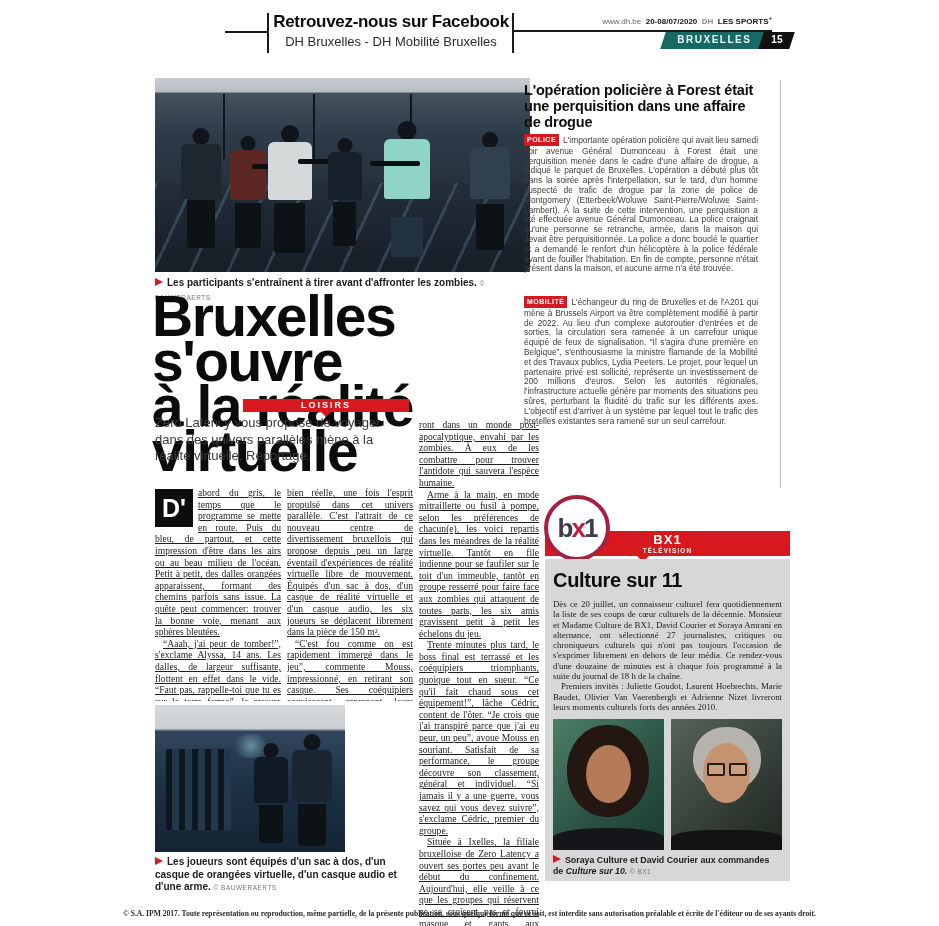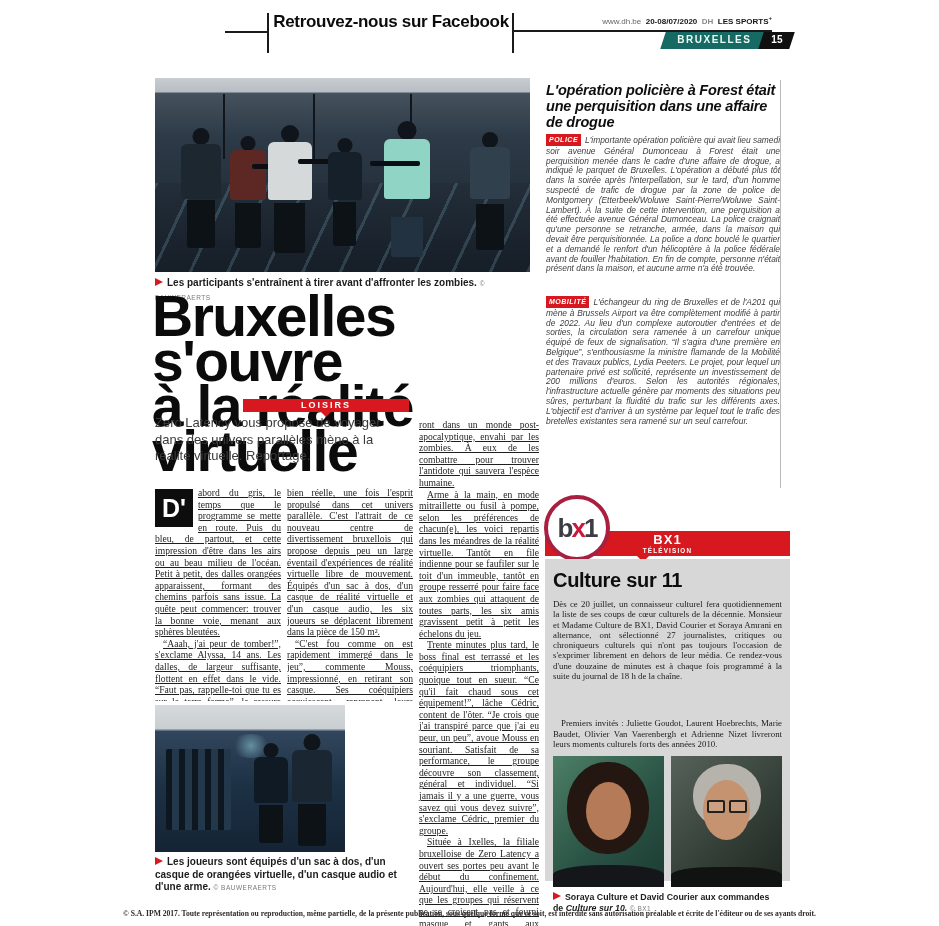--- a/index.html
+++ b/index.html
@@ -63,21 +63,21 @@
   .col1{left:155px;top:487px;width:126px;height:214px;overflow:hidden;}
   .col2{left:287px;top:487px;width:126px;height:214px;overflow:hidden;}
   .col3{left:419px;top:419px;width:120px;}
   .dropcap{float:left;width:38px;height:38px;background:#0d0d0d;color:#fff;text-align:center;
            font-family:"Liberation Sans",sans-serif;font-size:25px;font-weight:700;line-height:38px;
            margin:2px 5px 2px 0;}
   .cap1{position:absolute;left:155px;top:277px;width:380px;}
   .cap2{position:absolute;left:155px;top:856px;width:248px;}
 
   
-  .news{position:absolute;left:546px;width:234px;font-style:italic;}
+  .news{position:absolute;left:524px;width:234px;}
   .news-title{font-size:14.5px;line-height:16px;font-weight:700;letter-spacing:-0.2px;color:#0e0e0e;margin:0 0 5px 0;}
   .news-body{font-size:8.4px;line-height:9.8px;color:#3c3c3c;text-align:justify;margin:0;}
   .tag{display:inline-block;background:#d8181f;color:#fff;font-weight:700;font-size:7px;
        letter-spacing:.5px;padding:1px 3px;margin-right:4px;transform:translateY(-1px);}
   .colrule{position:absolute;left:780px;top:80px;width:1px;height:408px;background:#b9b9b9;}
 
   
   .bx-bar{position:absolute;left:545px;top:531px;width:245px;height:25px;background:#d8181f;
           color:#fff;text-align:center;}
   .bx-bar .bx-name{font-size:13px;font-weight:700;letter-spacing:1px;line-height:14px;margin-top:2px;}
@@ -86,21 +86,21 @@
           border-left:6px solid transparent;border-right:6px solid transparent;border-top:6px solid #d8181f;}
   .bx-logo{position:absolute;left:544px;top:495px;width:58px;height:58px;border-radius:50%;
            background:#fff;border:4px solid #a91f3f;display:flex;align-items:center;justify-content:center;
            font-weight:700;font-size:26px;color:#3c3c44;letter-spacing:-2px;}
   .bx-logo .x-red{color:#c81a3c;}
   .bx-box{position:absolute;left:545px;top:559px;width:245px;height:322px;background:#d7d7d7;
           padding:8px 8px 0 8px;box-sizing:border-box;}
   .bx-title{font-size:20px;font-weight:700;letter-spacing:-0.3px;color:#0d0d0d;margin:2px 0 7px 0;}
   .bx-p{font-family:"Liberation Serif",serif;font-size:8.8px;line-height:10.3px;text-align:justify;
         color:#222;margin:0;}
-  .bx-p.ind{text-indent:8px;margin-top:37px;}
+  .bx-p.ind{text-indent:8px;}
   .bx-photos{display:flex;gap:7px;margin-top:7px;}
   .portrait{width:111px;height:131px;position:relative;overflow:hidden;}
   .por-l{background:linear-gradient(135deg,#4d7f66 0%,#2a5345 55%,#1c3b31 100%);}
   .por-r{background:linear-gradient(135deg,#57625b 0%,#323d36 60%,#20281f 100%);}
   .hair{position:absolute;border-radius:48%;}
   .face{position:absolute;border-radius:50%;}
   .torso{position:absolute;left:0;right:0;bottom:0;}
   .glasses{position:absolute;display:flex;gap:4px;}
   .glasses i{display:block;width:14px;height:9px;border:2px solid #20201e;border-radius:2px;background:rgba(255,255,255,.12);}
   .bx-cap{margin-top:5px;font-size:8.8px;font-weight:700;line-height:11px;color:#1c1c1c;}
@@ -112,20 +112,21 @@
 </style>
 </head>
 <body>
 
 <div class="page">
 
   <div class="hrule" style="left:225px;top:31px;width:42px;"></div>
   <div class="vrule" style="left:267px;top:13px;height:40px;"></div>
   <div class="fb-block">
     <div class="fb-title">Retrouvez-nous sur Facebook</div>
+    <div class="fb-sub">DH Bruxelles - DH Mobilité Bruxelles</div>
   </div>
   <div class="vrule" style="left:512px;top:13px;height:40px;"></div>
   <div class="hrule" style="left:513px;top:30px;width:259px;"></div>
   <div class="edition">
     <span>www.dh.be</span>&nbsp;
     <b>20-08/07/2020</b>&nbsp;
     <b style="color:#8a8a8a;text-align:center;">DH</b>&nbsp;
     <b>LES SPORTS</b><b class="plus">+</b>
   </div>
   <div class="badge">

